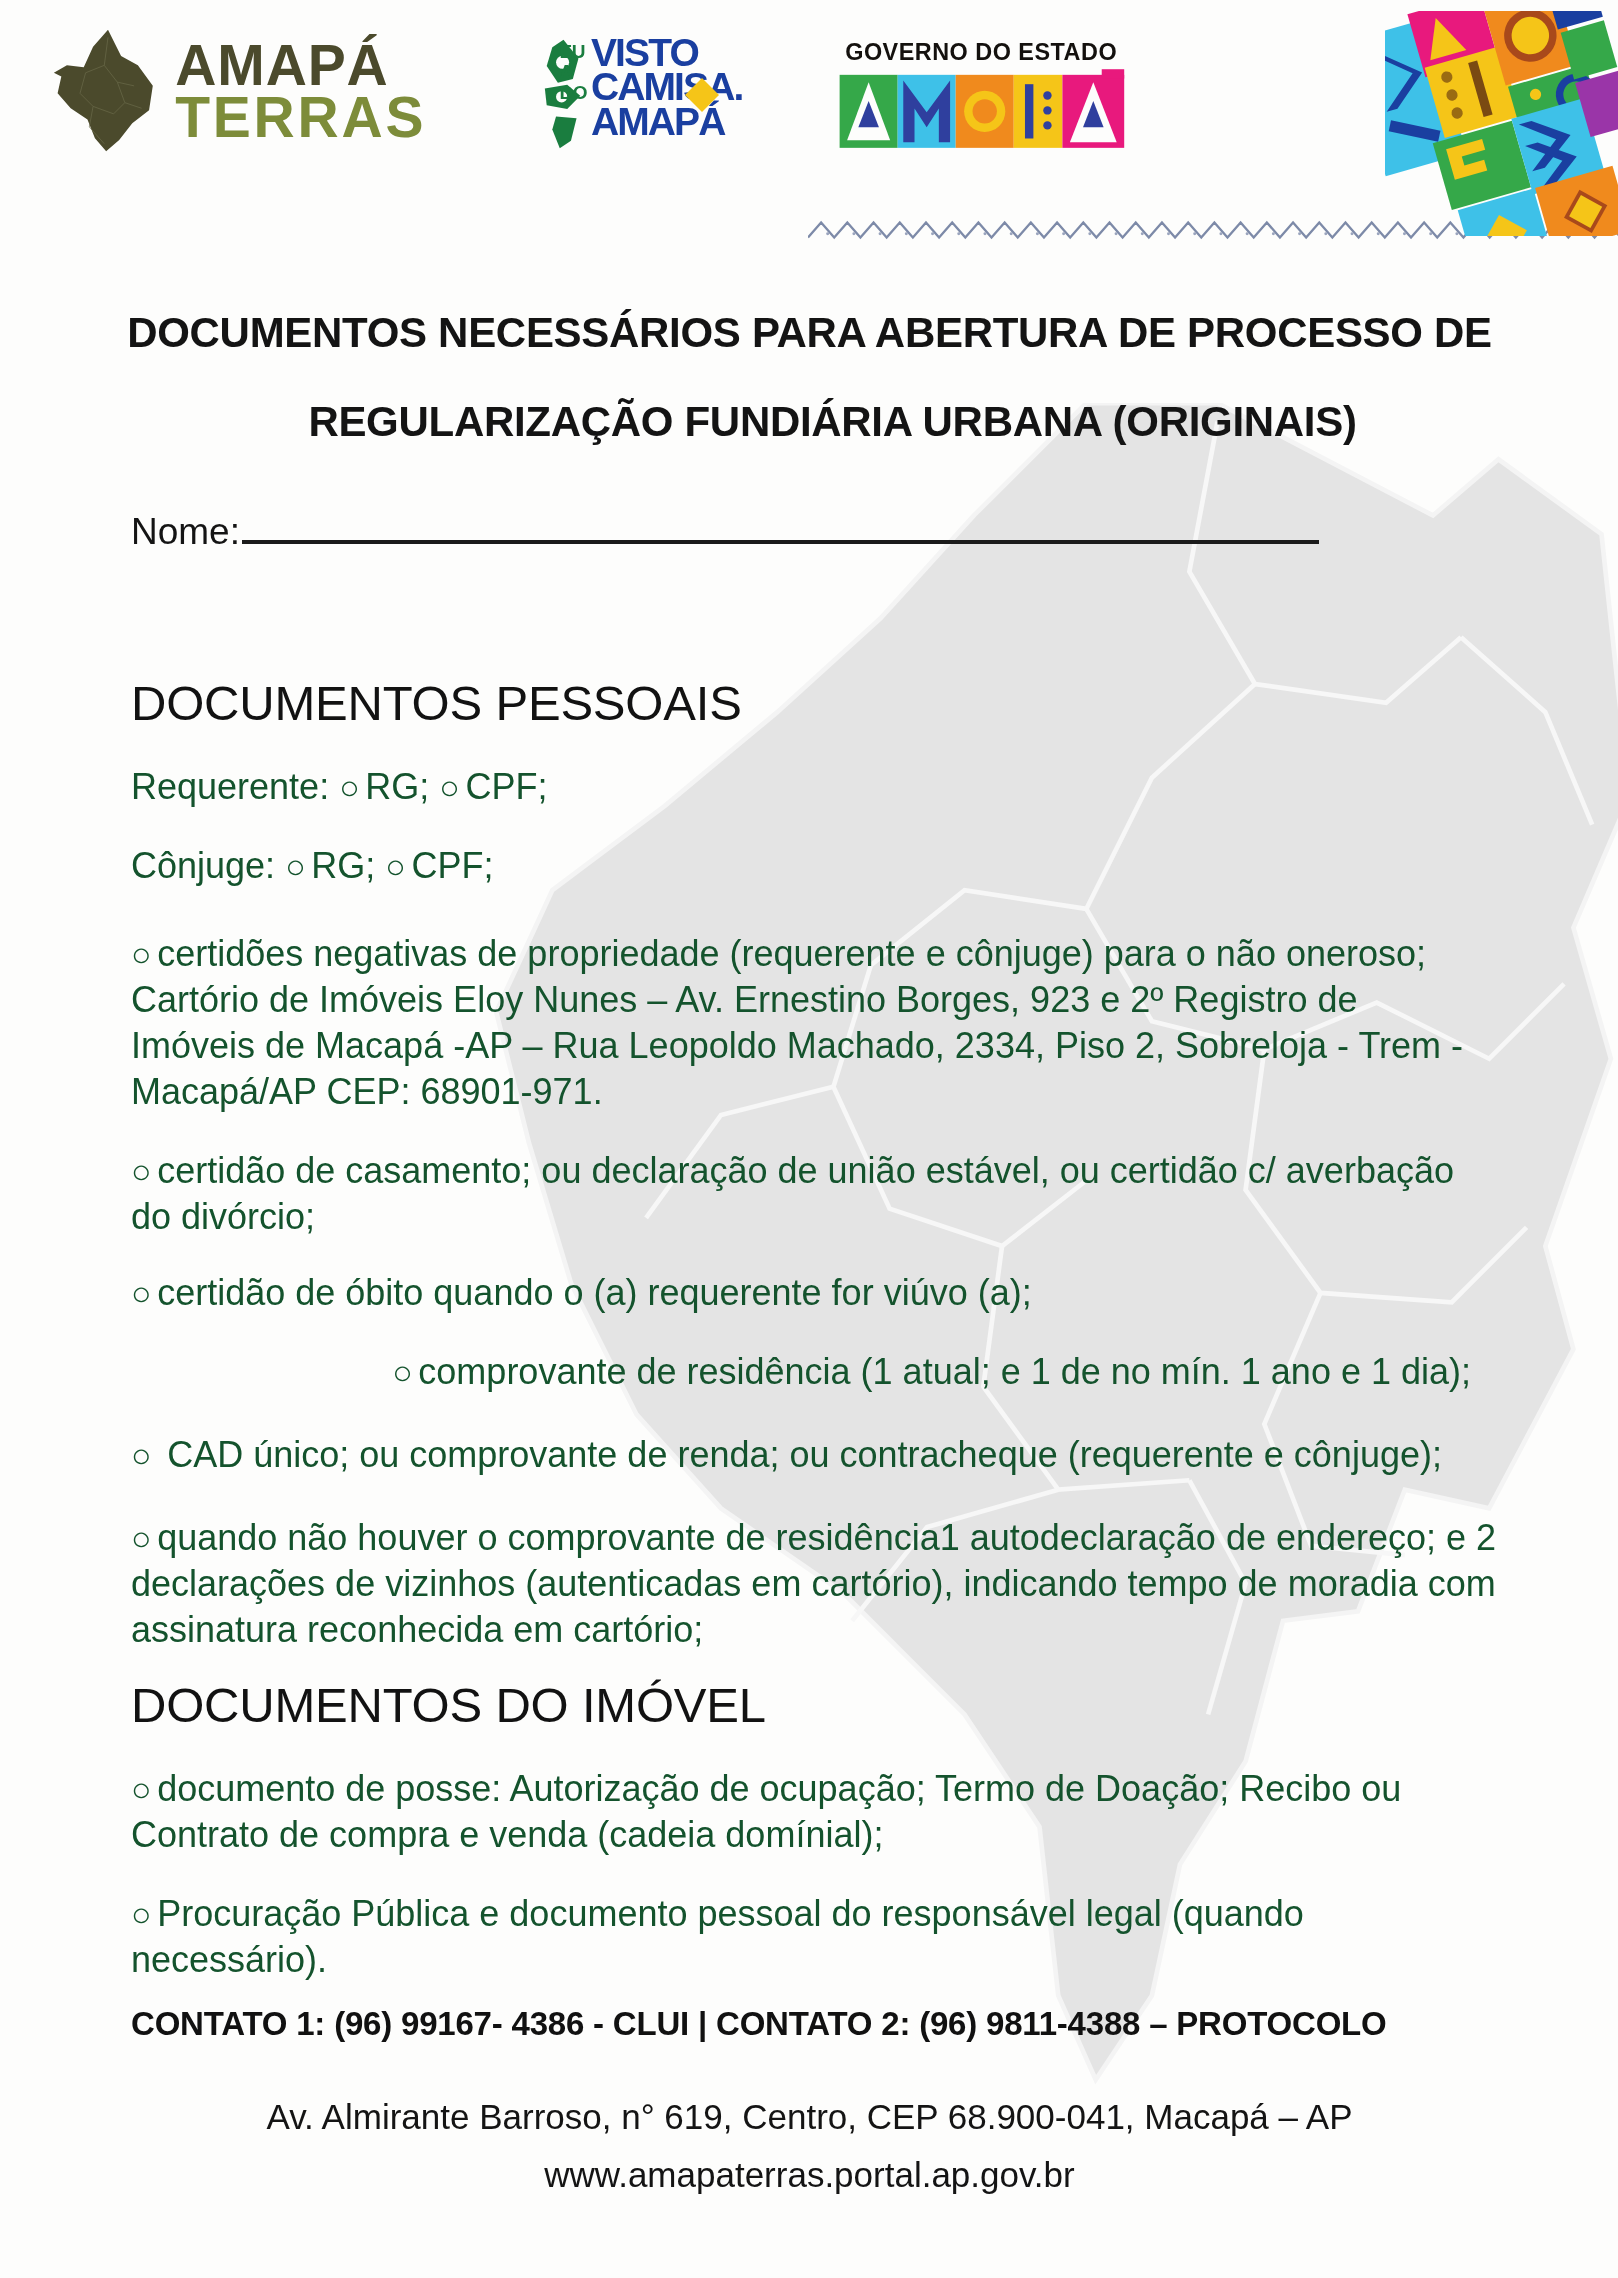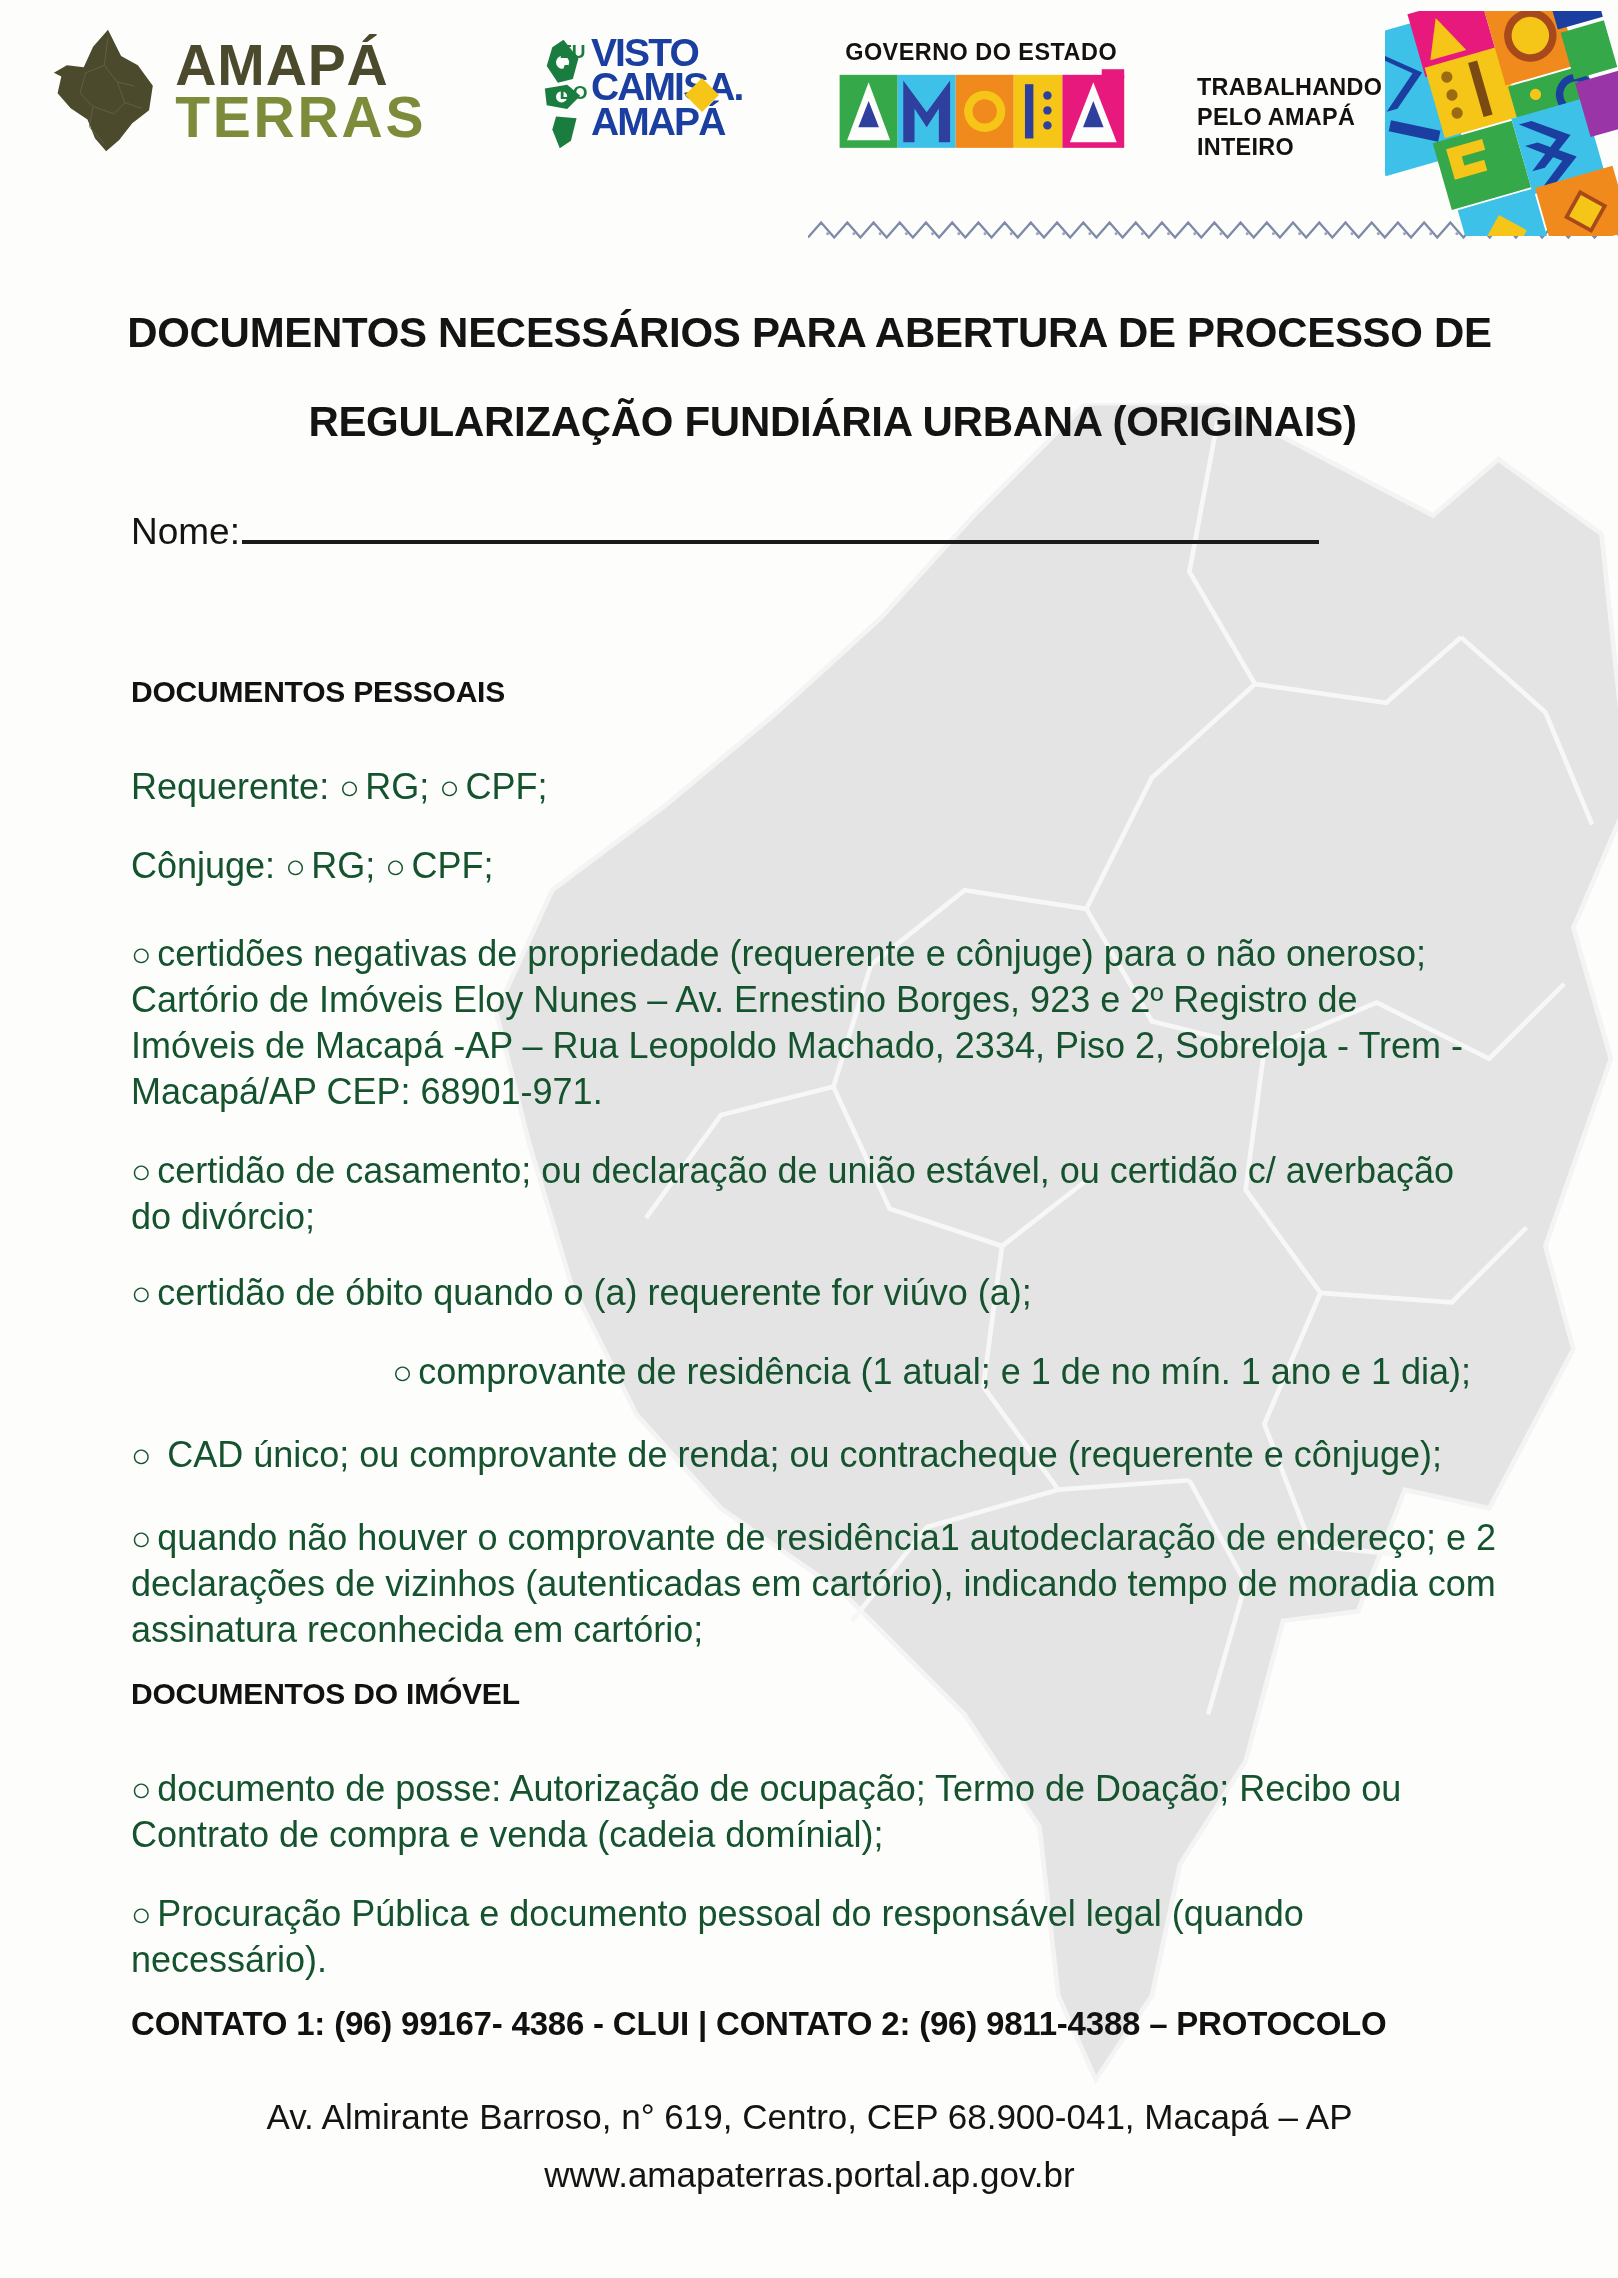--- a/index.html
+++ b/index.html
@@ -188,22 +188,22 @@
   .nome-line {
     flex: 0 0 1077px;
     border-bottom: 4.7px solid #1b1b1b;
     height: 24px;
     margin-left: 1.9px;
   }
 
   .section-head {
     position: absolute;
     left: 131px;
-    font-weight: bold;
-    font-size: 30px;
+    font-weight: normal;
+    font-size: 49px;
     letter-spacing: -0.2px;
     color: #121212;
   }
   .s-pessoais { top: 675px; }
   .s-imovel   { top: 1677px; }
 
   .line {
     position: absolute;
     left: 131px;
     font-size: 36px;
@@ -341,25 +341,20 @@
           <rect x="204" y="16" width="9" height="58" fill="#2f3f9e"></rect>
           <circle cx="228" cy="28" r="4.5" fill="#2f3f9e"></circle>
           <circle cx="228" cy="44" r="4.5" fill="#2f3f9e"></circle>
           <circle cx="228" cy="60" r="4.5" fill="#2f3f9e"></circle>
           <rect x="244" y="6" width="66" height="78" fill="#e8197d"></rect>
           <polygon points="277,14 252,78 302,78" fill="#fdfdfc"></polygon>
           <polygon points="277,34 266,62 288,62" fill="#2f3f9e"></polygon>
           <rect x="286" y="0" width="24" height="10" fill="#e8197d"></rect>
         </g>
       </svg>
-    </div>
-    <div class="gov-tag">
-      <div>TRABALHANDO</div>
-      <div>PELO AMAPÁ</div>
-      <div>INTEIRO</div>
     </div>
 
     <svg class="zigzag" viewBox="0 0 880 30" preserveAspectRatio="none">
       <path d="M0 24 L14 8 L28 24 L42 8 L56 24 L70 8 L84 24 L98 8 L112 24 L126 8 L140 24
                L154 8 L168 24 L182 8 L196 24 L210 8 L224 24 L238 8 L252 24 L266 8 L280 24
                L294 8 L308 24 L322 8 L336 24 L350 8 L364 24 L378 8 L392 24 L406 8 L420 24
                L434 8 L448 24 L462 8 L476 24 L490 8 L504 24 L518 8 L532 24 L546 8 L560 24
                L574 8 L588 24 L602 8 L616 24 L630 8 L644 24 L658 8 L672 24 L686 8 L700 24
                L714 8 L728 24 L742 8 L756 24 L770 8 L784 24 L798 8 L812 24 L826 8 L840 24
                L854 8 L868 24 L880 12" fill="none" stroke="#7d8aa8" stroke-width="2.5"></path>

